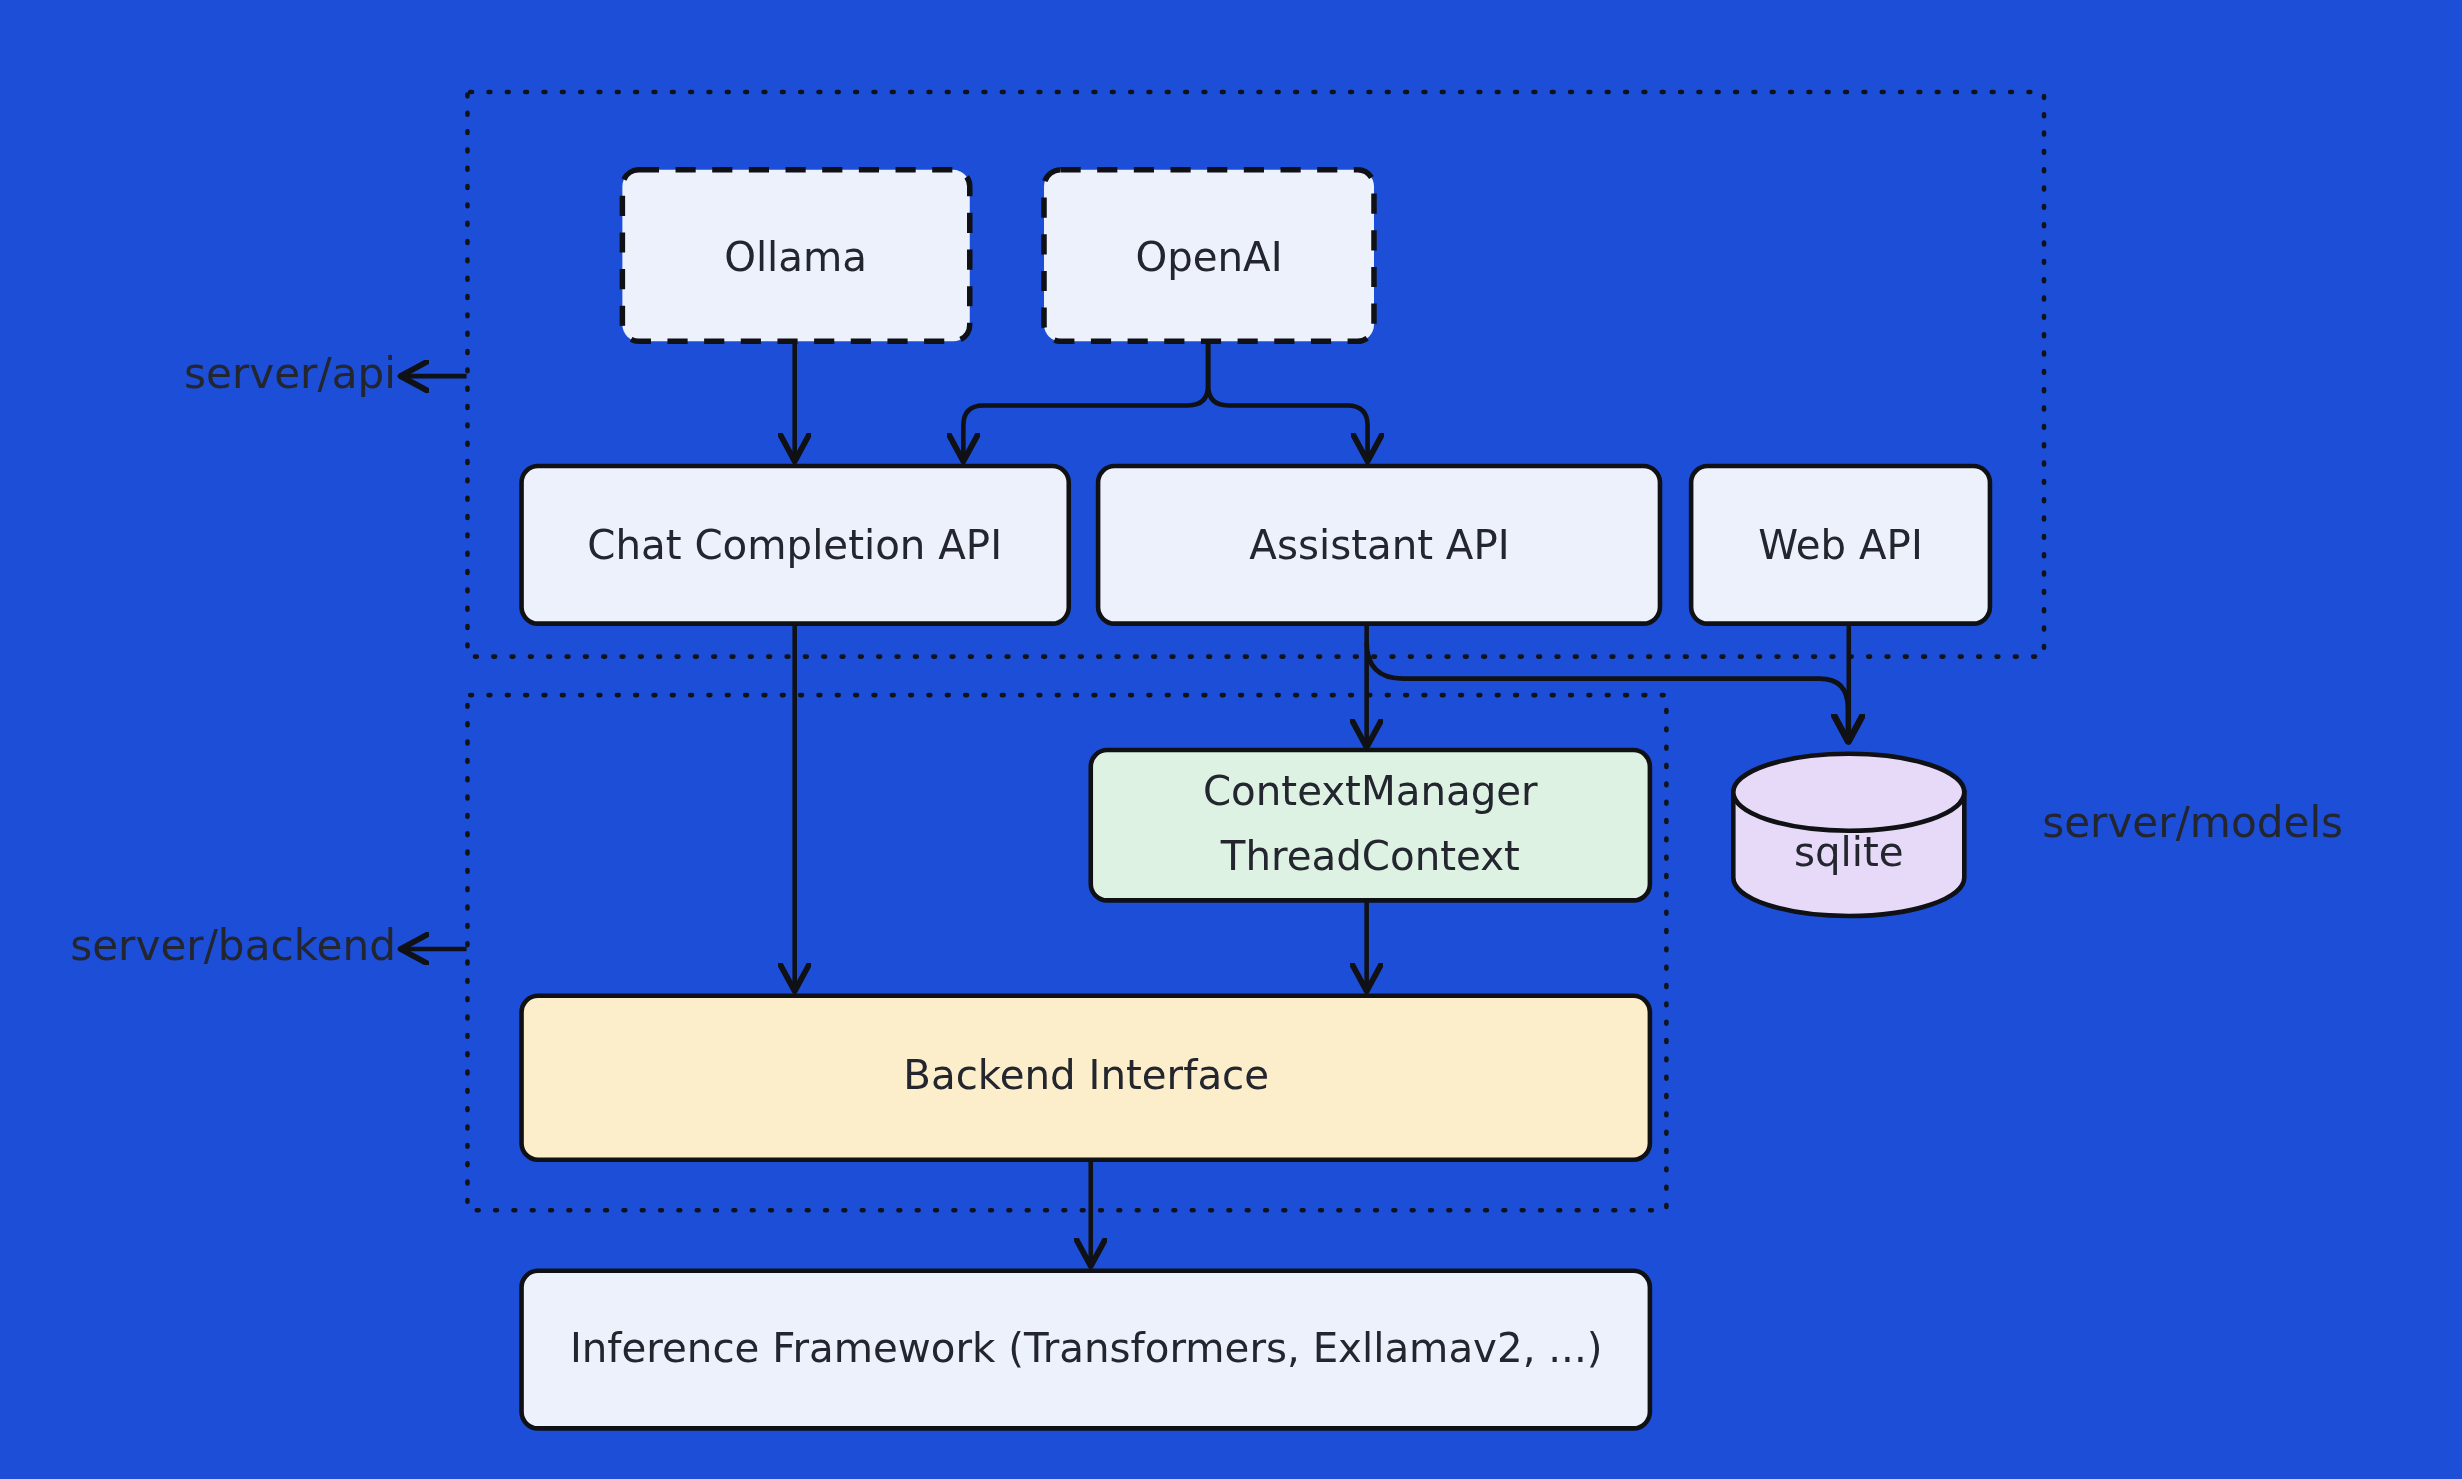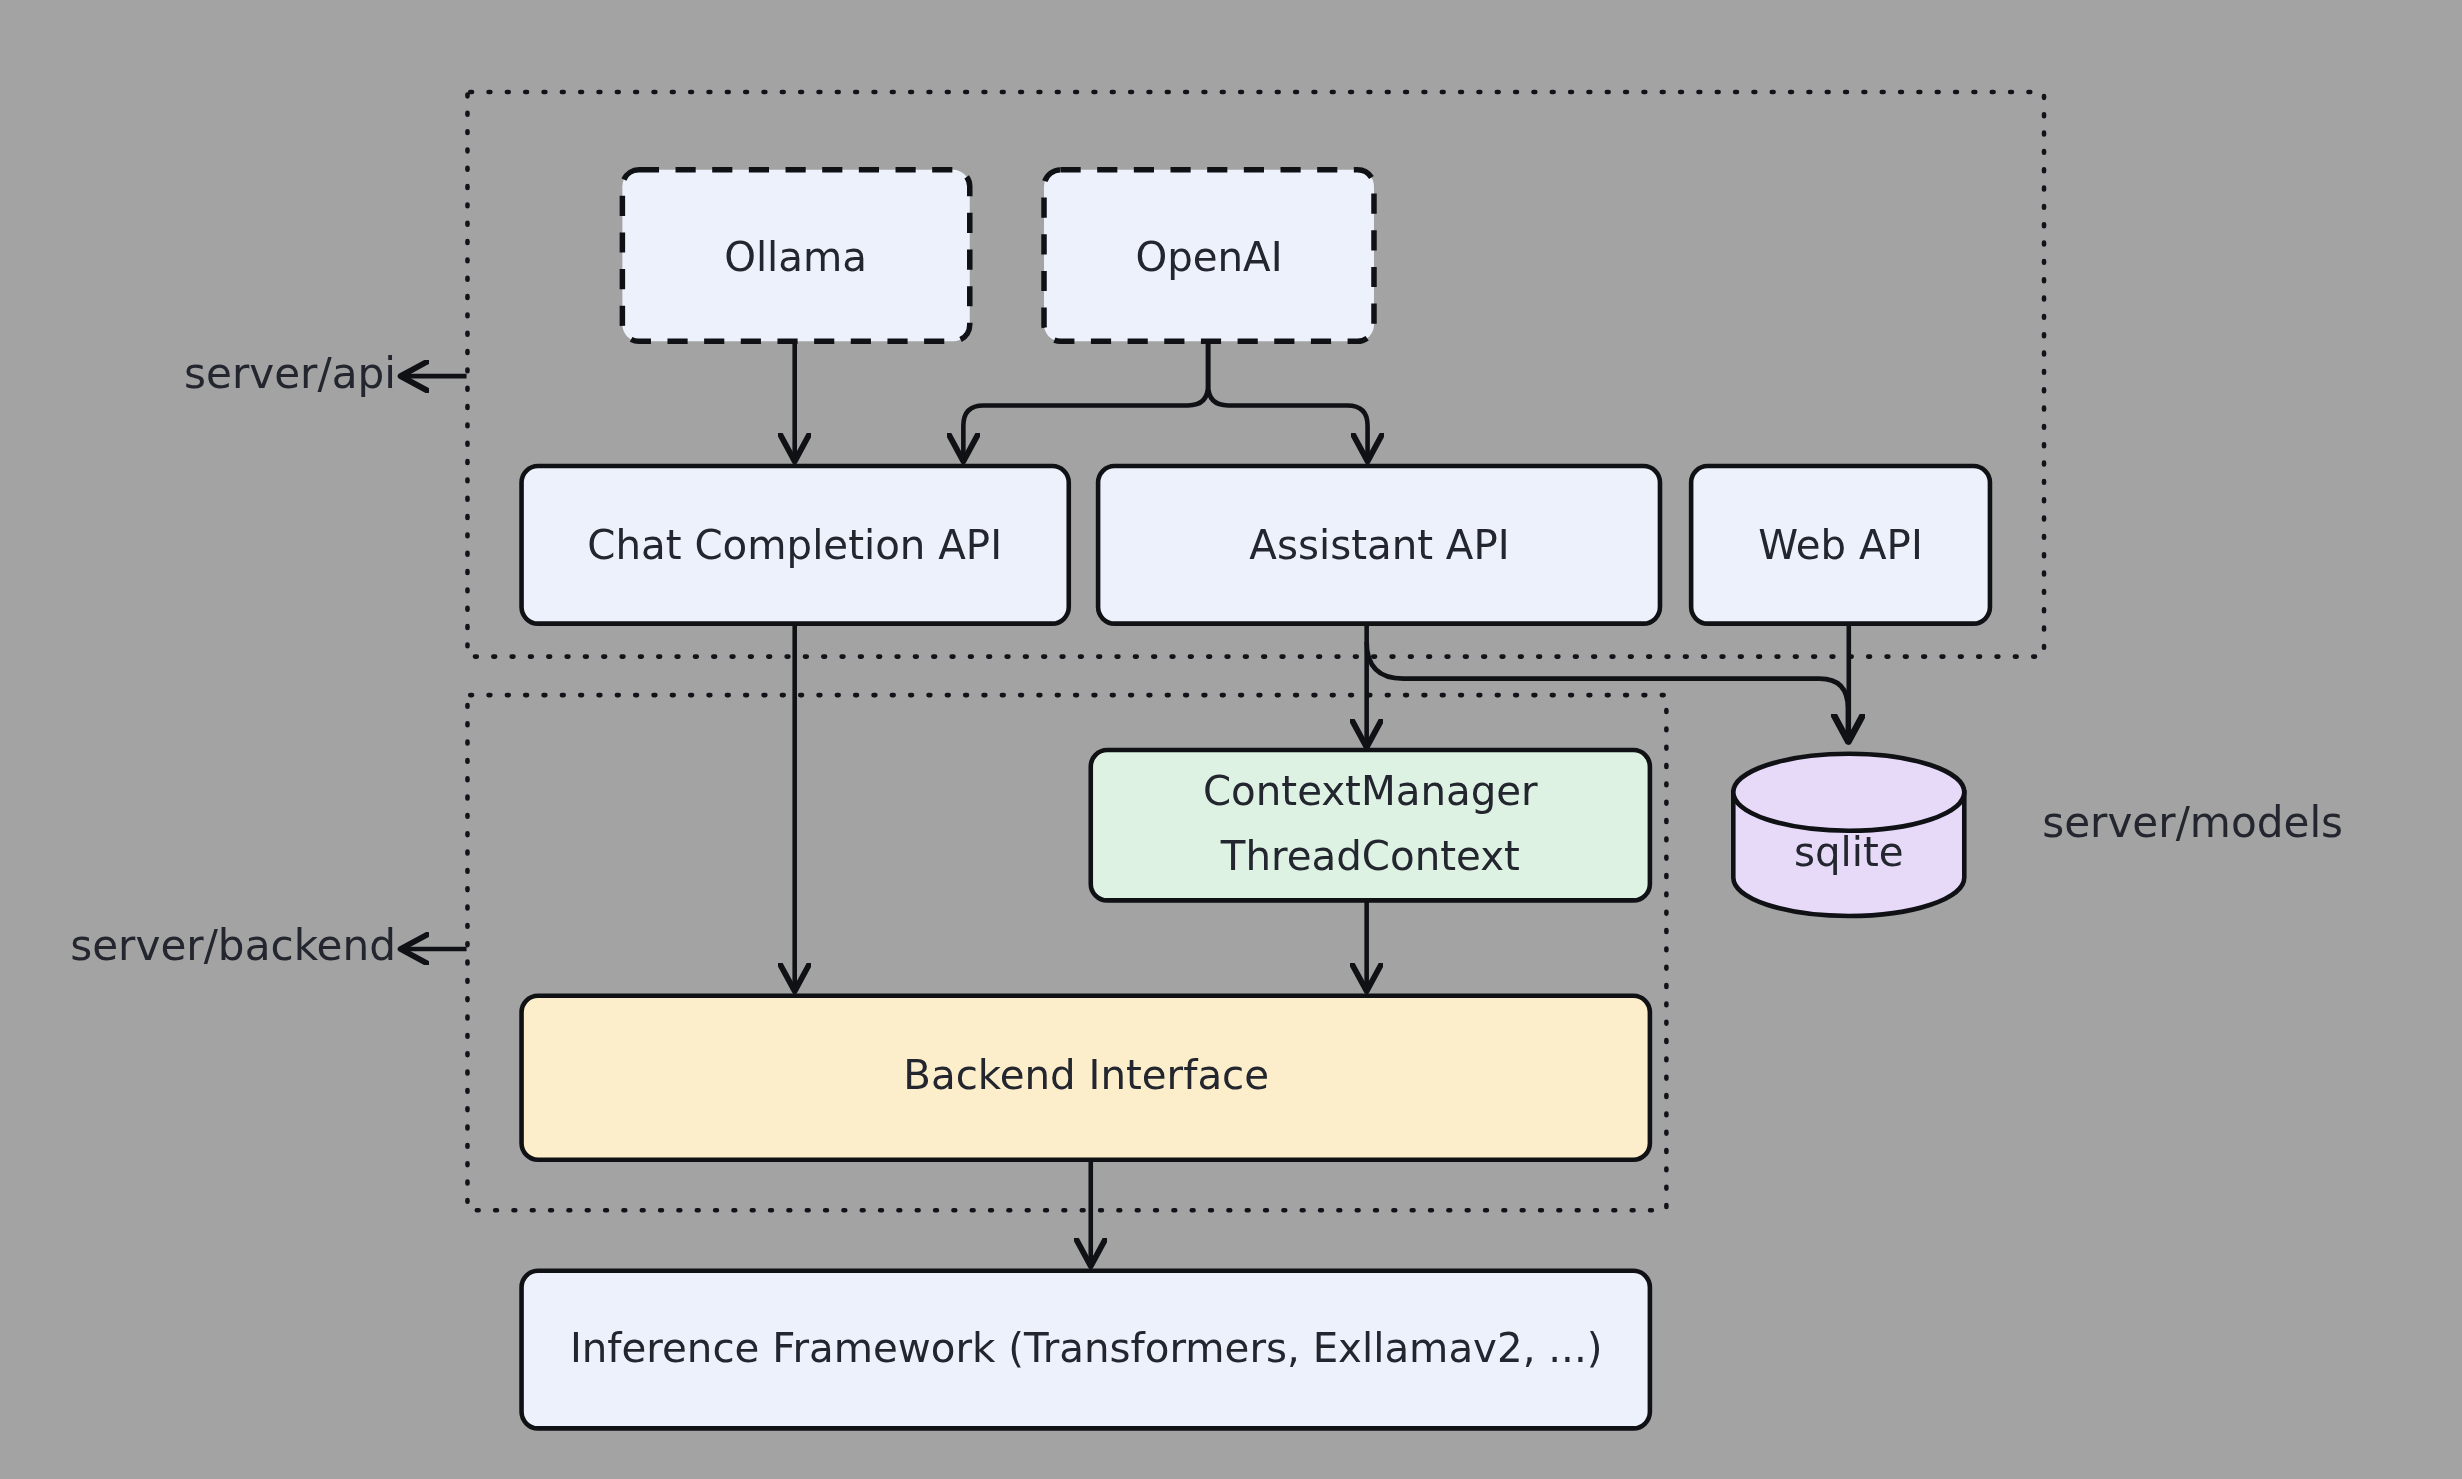--- a/index.html
+++ b/index.html
@@ -4,21 +4,21 @@
 <style>
   html, body {
     margin: 0;
     padding: 0;
     background: #ffffff;
   }
   #stage {
     position: relative;
     width: 2462px;
     height: 1480px;
-    background: #a3a3a3;
+    background: #1d4ed8;
     font-family: "DejaVu Sans", "Liberation Sans", sans-serif;
     overflow: hidden;
   }
   #diagram-svg {
     position: absolute;
     left: 0;
     top: 0;
     width: 2462px;
     height: 1480px;
   }

